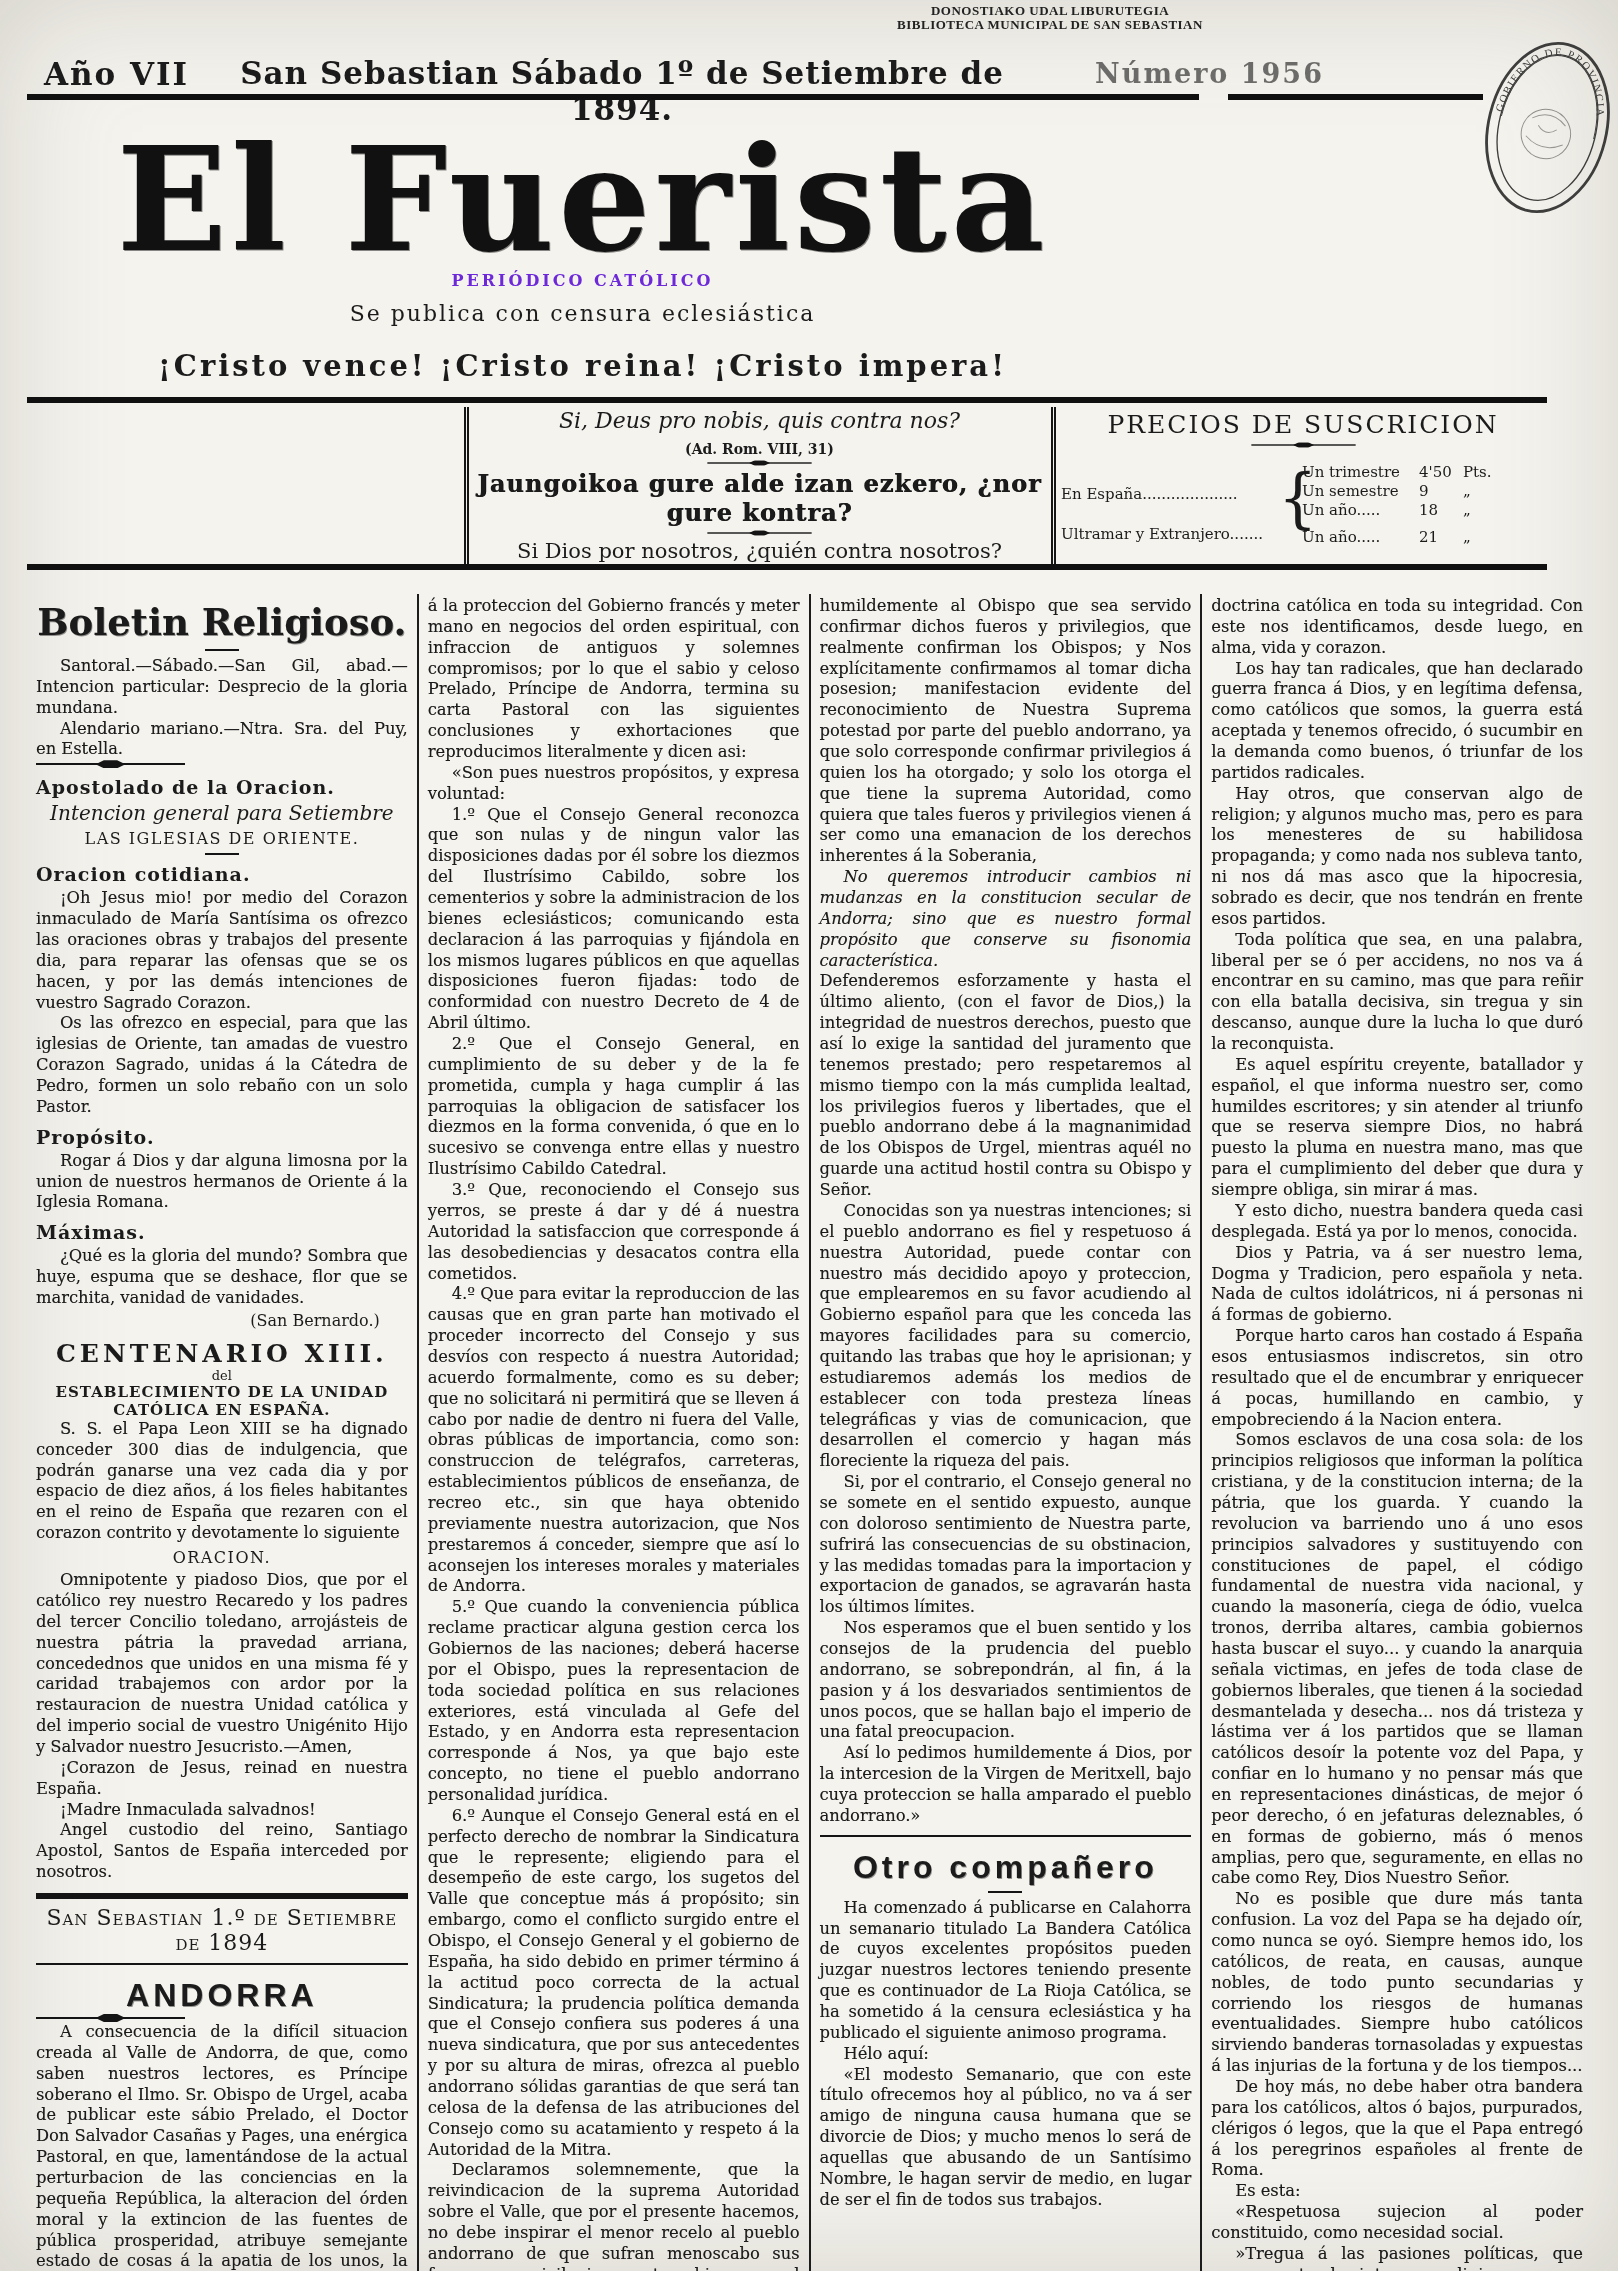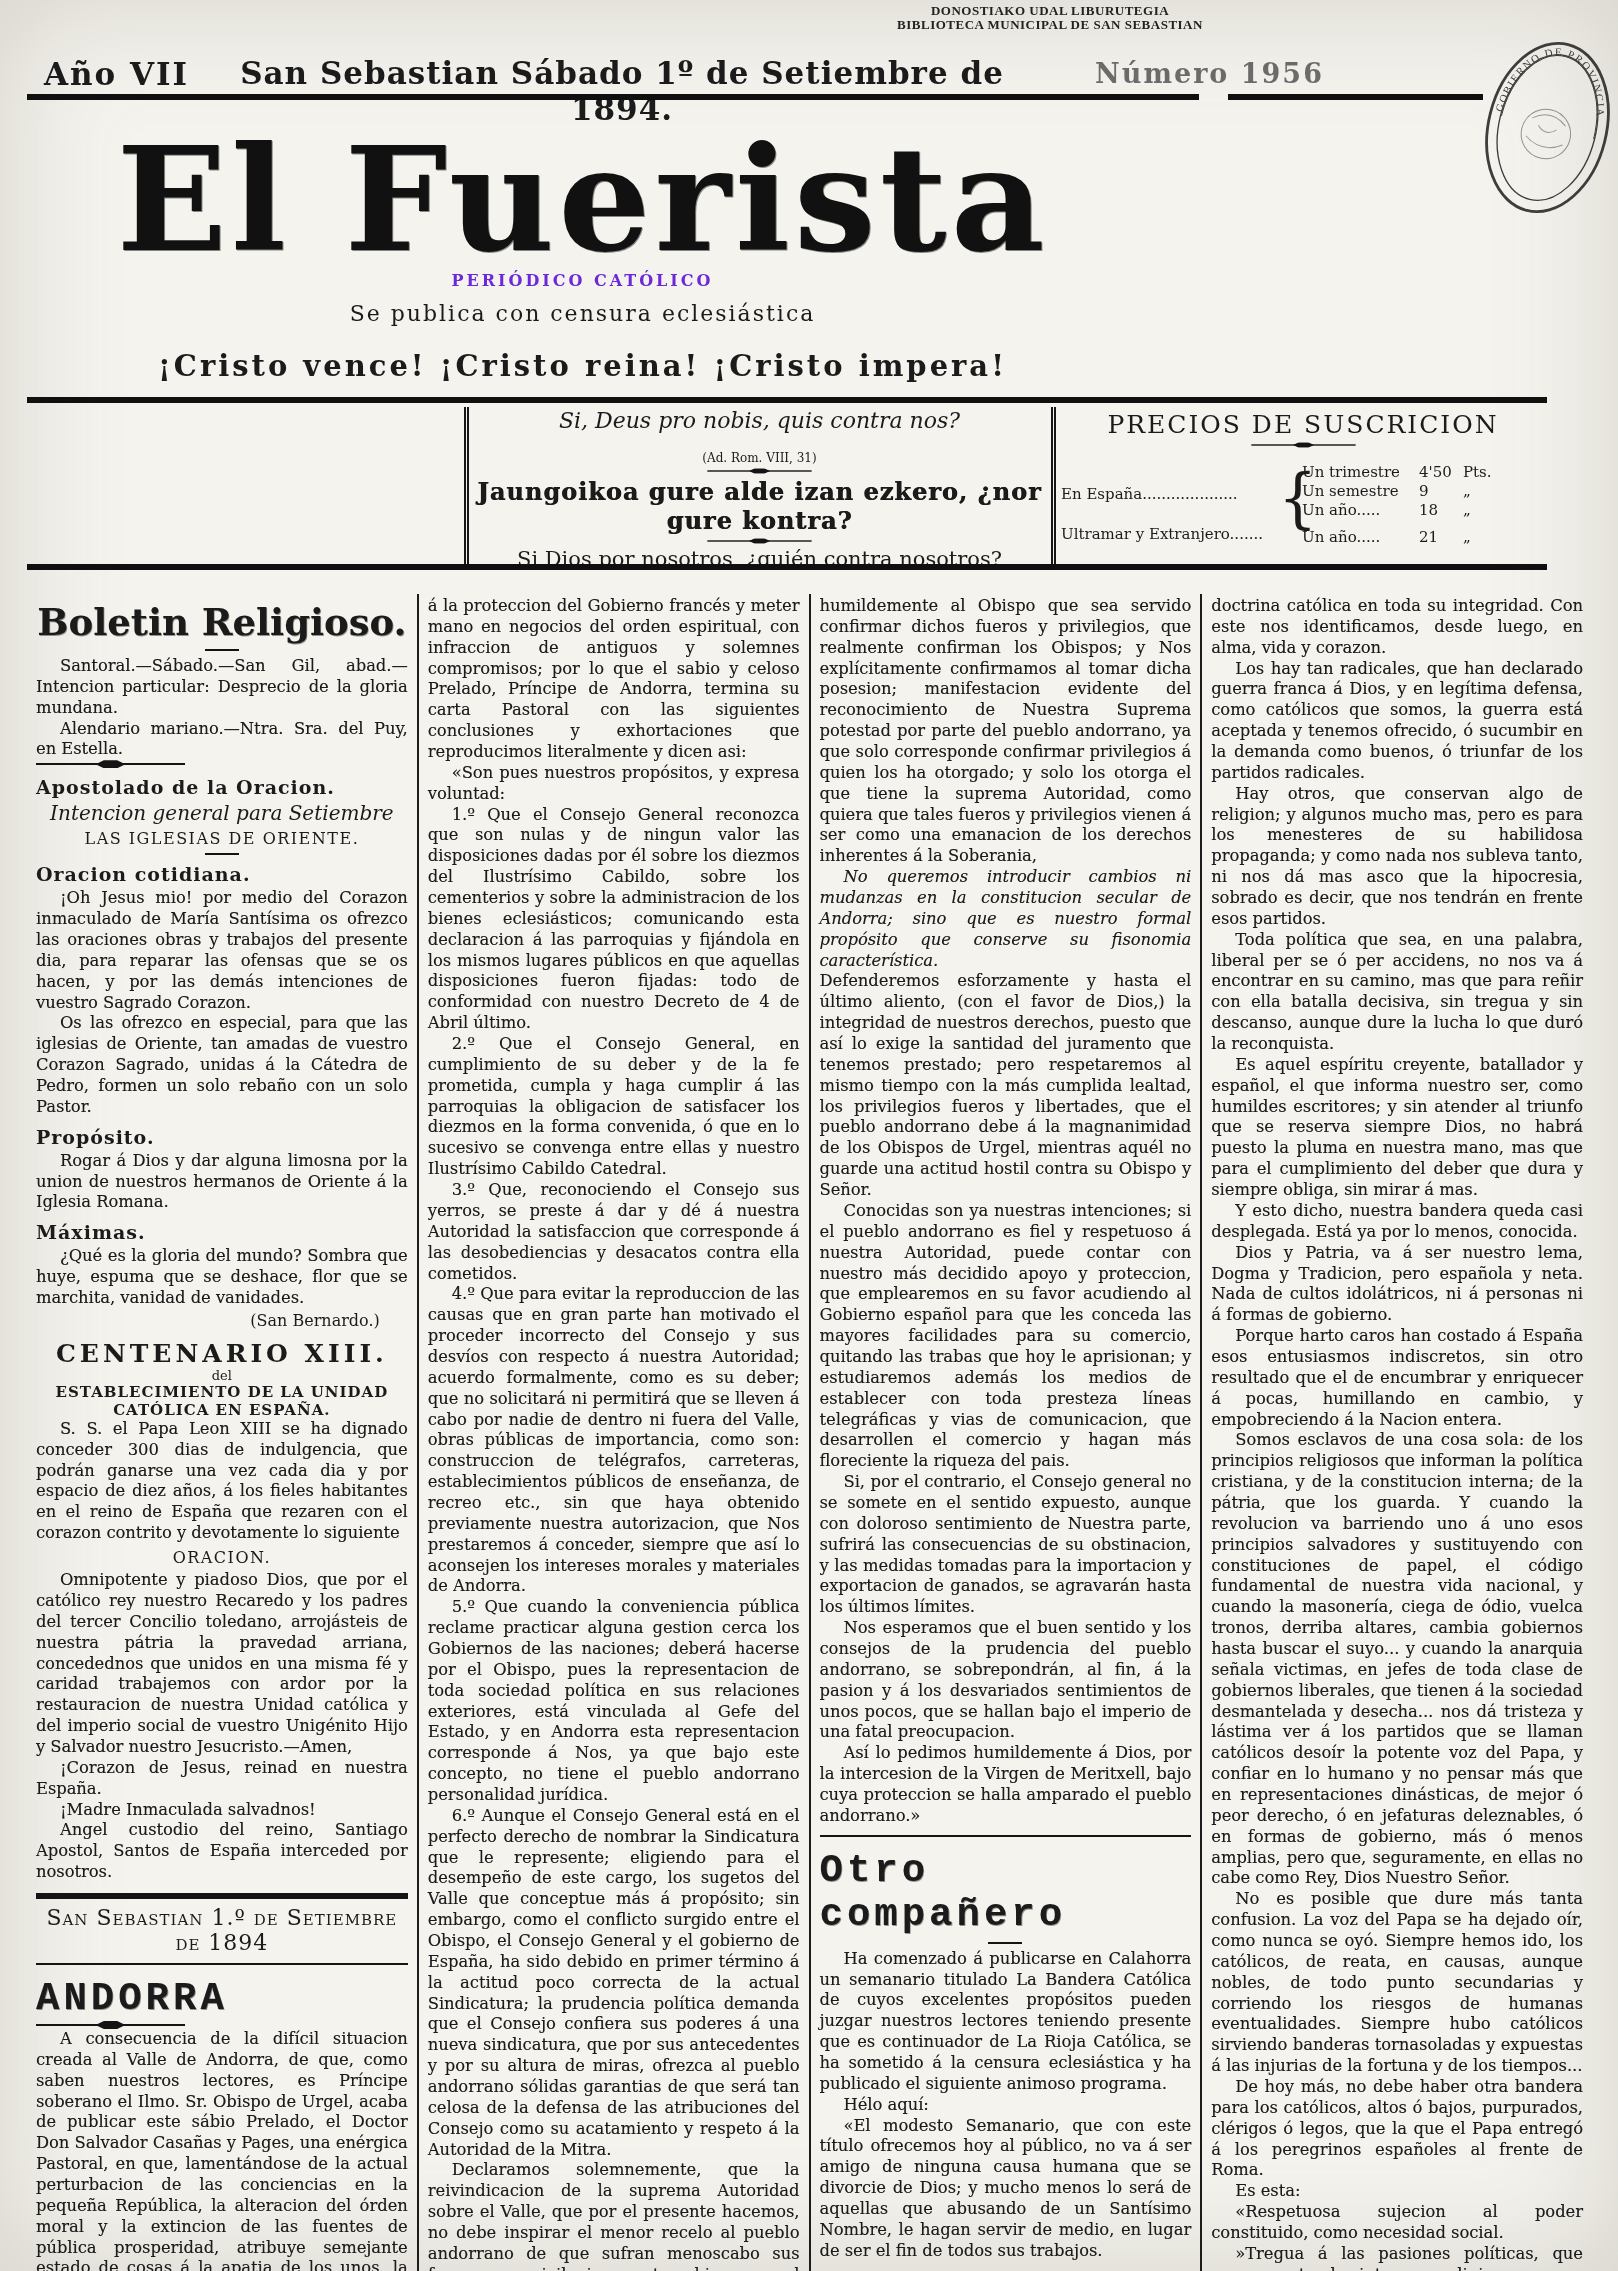--- a/index.html
+++ b/index.html
@@ -45,21 +45,21 @@
   .vsep1{left:464px;}
   .vsep2{left:1051px;}
 
   .admin-box{position:absolute;left:27px;top:410px;width:430px;height:154px;text-align:center;}
   .admin-title{font-size:26px;letter-spacing:3px;font-weight:bold;}
   .admin-address{font-size:21px;margin-top:14px;}
   .admin-note{font-size:13px;text-align:justify;padding:6px 6px 0 6px;line-height:1.25;}
 
   .quote-box{position:absolute;left:476px;top:408px;width:567px;height:157px;text-align:center;}
   .q-latin{font-style:italic;font-size:22px;}
-  .q-ref{font-weight:normal;font-size:12px;margin-top:18px;}
+  .q-ref{font-weight:bold;font-size:14px;margin-top:8px;}
   .q-basque{font-weight:bold;font-size:24px;letter-spacing:1px;margin-top:2px;
     text-shadow:0.6px 0 0 #111;}
   .q-spanish{font-size:21px;margin-top:2px;}
 
   .prices-box{position:absolute;left:1061px;top:410px;width:484px;height:154px;}
   .prices-title{text-align:center;font-size:25px;letter-spacing:2px;}
   .prices-body{display:flex;margin-top:14px;font-size:15px;}
   .prices-left{width:217px;display:flex;flex-direction:column;}
   .p-label1{margin-top:22px;white-space:nowrap;overflow:hidden;}
   .p-label2{margin-top:22px;white-space:nowrap;overflow:hidden;}
@@ -85,22 +85,22 @@
   .colrule{width:2px;background:#1c1c1c;}
 
   .blk{margin:0;}
   .p,.p0,.pi{font-size:16.3px;line-height:1.28;text-align:justify;
     text-shadow:0.2px 0.2px 0 rgba(10,10,10,.4);}
   .p{text-indent:24px;}
   .p0{text-indent:0;}
   .pi{font-style:italic;text-indent:24px;}
   .h1serif{font-weight:bold;font-size:37px;text-align:center;margin:4px 0 2px;
     font-family:"DejaVu Serif",serif;text-shadow:0.8px 0.8px 0 rgba(0,0,0,.4);}
-  .h1sans{font-family:Liberation Mono, monospace;font-weight:bold;font-size:39px;
-    letter-spacing:4px;margin:12px 0 0;text-shadow:0.8px 0.8px 0 rgba(0,0,0,.4);}
+  .h1sans{font-family:Liberation Sans, sans-serif;font-weight:bold;font-size:32px;
+    letter-spacing:4px;text-align:center;margin:12px 0 0;text-shadow:0.8px 0.8px 0 rgba(0,0,0,.4);}
   .sub{font-weight:bold;font-size:19px;margin:8px 0 3px;letter-spacing:1px;}
   .subi{font-style:italic;font-size:20px;text-align:center;margin:1px 0 2px;}
   .caps{font-size:16px;text-align:center;letter-spacing:1.5px;margin:4px 0 3px;}
   .capsbold{font-weight:bold;font-size:25px;text-align:center;letter-spacing:4px;margin:9px 0 0;}
   .capsmall{font-size:13px;text-align:center;margin:0;}
   .capssc{font-weight:bold;font-size:15px;text-align:center;letter-spacing:1px;margin:0;}
   .attr{font-size:16px;text-align:right;padding-right:28px;margin:2px 0 4px;}
   .dash{width:34px;margin:5px auto;border-top:2px solid #141414;}
   .rule1{border-top:2px solid #141414;margin:8px 0 4px;}
   .rule2{border-top:2px solid #141414;border-bottom:4px solid #141414;height:4px;margin:10px 0 4px;}

